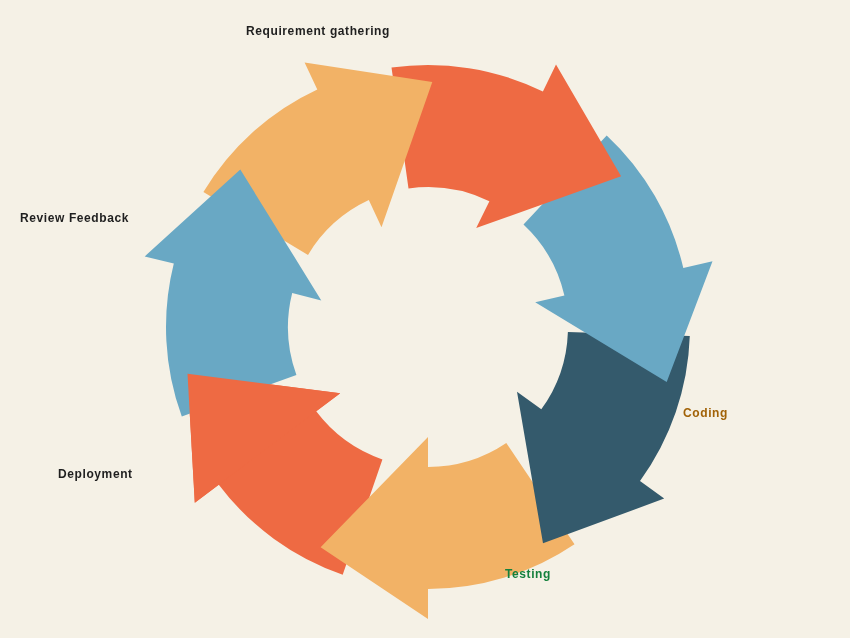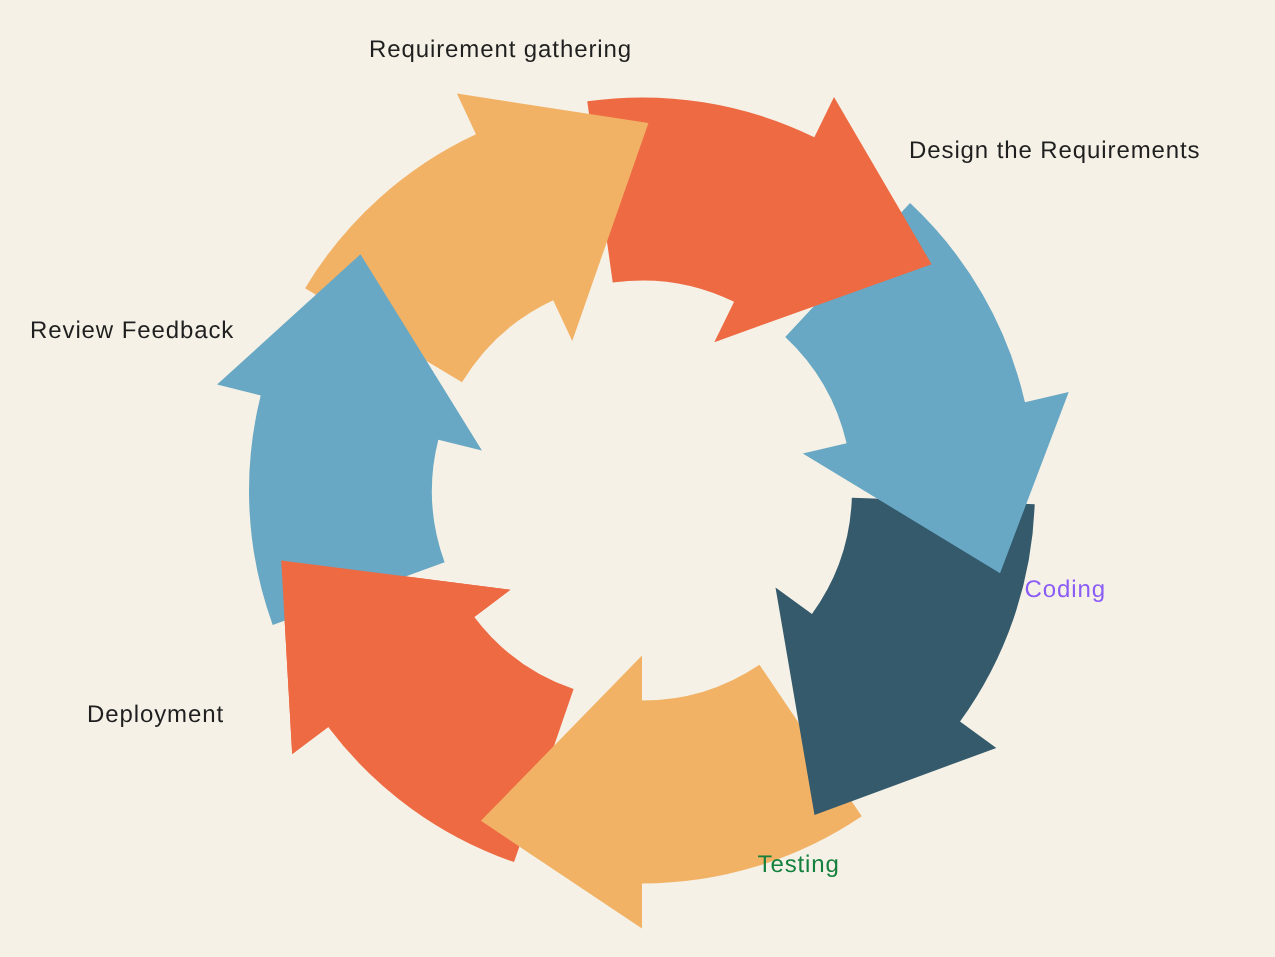--- a/index.html
+++ b/index.html
@@ -21,22 +21,22 @@
   .labels-layer {
     position: absolute;
     left: 0;
     top: 0;
     width: 100%;
     height: 100%;
     pointer-events: none;
   }
   .dlabel {
     position: absolute;
-    font-size: 16px;
-    font-weight: 400;
+    font-size: 12px;
+    font-weight: 700;
     letter-spacing: 0.6px;
     white-space: nowrap;
     line-height: 1.2;
   }
 </style>
 </head>
 <body>
 
 <div class="stage" id="stage" style="background: rgb(245, 241, 230); width: 850px; height: 638px;">
   <svg id="cycle-svg" class="cycle-svg" width="850" height="638" viewBox="0 0 850 638">
@@ -44,19 +44,18 @@
       <path d="M 506.3 443.1 A 140 140 0 0 1 428.0 467.0 L 428.0 437.0 L 320.6 547.2 L 428.0 619.0 L 428.0 589.0 A 262 262 0 0 0 574.5 544.2 Z" fill="#F2B266"></path>
       <path d="M 567.9 331.9 A 140 140 0 0 1 541.3 409.3 L 517.0 391.7 L 543.0 543.3 L 664.2 498.6 L 640.0 481.0 A 262 262 0 0 0 689.8 336.1 Z" fill="#345A6C"></path>
       <path d="M 523.5 224.6 A 140 140 0 0 1 564.4 295.5 L 535.2 302.3 L 666.7 382.1 L 712.5 261.3 L 683.3 268.1 A 262 262 0 0 0 606.7 135.4 Z" fill="#69A8C4"></path>
       <path d="M 408.5 188.4 A 140 140 0 0 1 489.4 201.2 L 476.2 228.1 L 621.1 176.2 L 556.0 64.6 L 542.9 91.5 A 262 262 0 0 0 391.5 67.5 Z" fill="#EE6A43"></path>
       <path d="M 308.0 254.9 A 140 140 0 0 1 368.8 200.1 L 381.5 227.3 L 432.3 82.0 L 304.6 62.4 L 317.3 89.5 A 262 262 0 0 0 203.4 192.1 Z" fill="#F2B266"></path>
       <path d="M 296.4 374.9 A 140 140 0 0 1 292.2 293.1 L 321.3 300.4 L 240.3 169.5 L 144.7 256.4 L 173.8 263.6 A 262 262 0 0 0 181.8 416.6 Z" fill="#69A8C4"></path>
       <path d="M 340.2 393.2 L 187.5 373.7 L 194.8 502.7 Z" fill="#EE6A43"></path>
     </svg>
   <div class="labels-layer">
     <div class="dlabel" style="left: 246px; top: 24px; color: rgb(31, 31, 31);">Requirement gathering</div>
-    <div class="dlabel" style="left: 606px; top: 91px; color: rgb(31, 31, 31);">Design the Requirements</div>
-    <div class="dlabel" style="left: 683px; top: 384px; color: #8b5cf6;">Coding</div>
+    <div class="dlabel" style="left: 683px; top: 406px; color: #a16207;">Coding</div>
     <div class="dlabel" style="left: 505px; top: 567px; color: #15803d;">Testing</div>
     <div class="dlabel" style="left: 58px; top: 467px; color: rgb(31, 31, 31);">Deployment</div>
     <div class="dlabel" style="left: 20px; top: 211px; color: rgb(31, 31, 31);">Review Feedback</div>
   </div>
 </div>
 
 </body></html>

